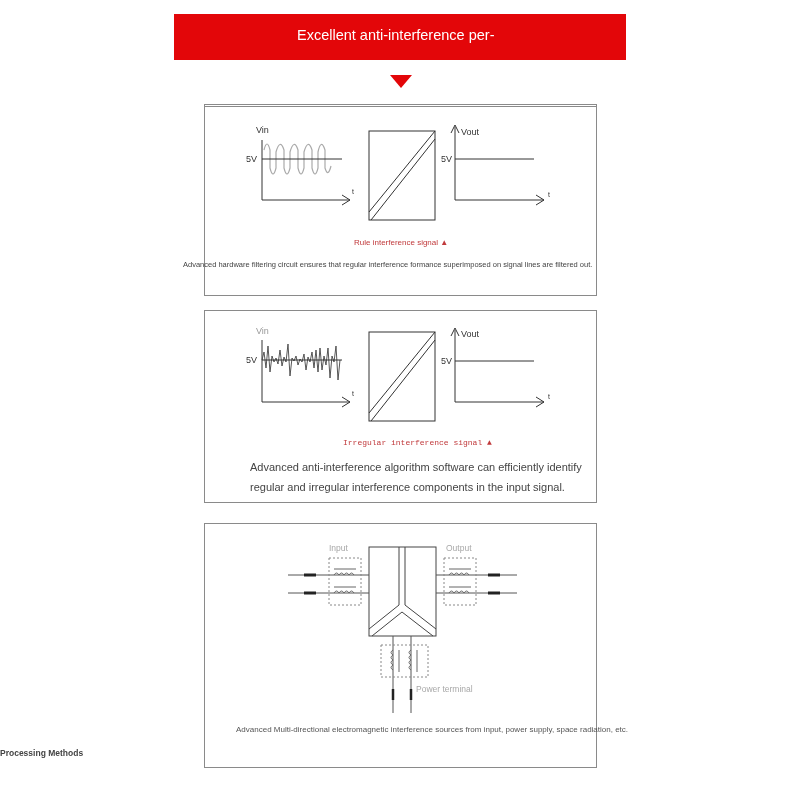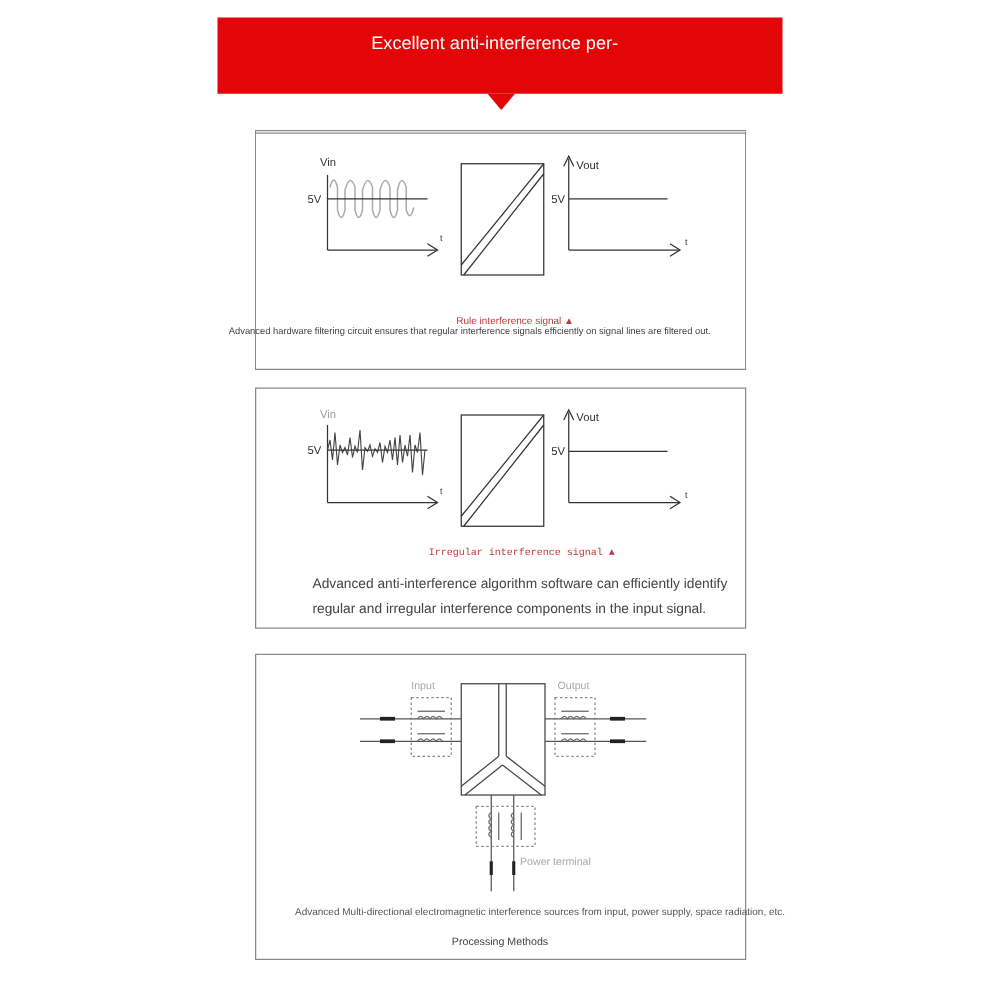--- a/index.html
+++ b/index.html
@@ -1,32 +1,32 @@
 <!DOCTYPE html>
 <html><head>
 <meta charset="utf-8">
 <style>
   html, body { margin:0; padding:0; }
   body { width:800px; height:800px; background:#ffffff; position:relative; overflow:hidden;
          font-family:"Liberation Sans", sans-serif; }
-  .banner { position:absolute; left:174px; top:14px; width:452px; height:61px; background:#e30609; }
+  .banner { position:absolute; left:174px; top:14px; width:452px; height:46px; background:#e30609; }
   .banner-title { position:absolute; left:123px; top:14px; width:230px; color:#fff; font-size:14.5px; line-height:15px; }
   .banner-arrow { position:absolute; left:390px; top:75px; width:0; height:0;
                   border-left:11px solid transparent; border-right:11px solid transparent; border-top:13px solid #e30609; }
   .frame { position:absolute; border:1px solid #8a8a8a; background:#fff; }
   .frame.f1 { left:204px; top:104px; width:391px; height:188px; border-top:3px double #8a8a8a; }
   .frame.f2 { left:204px; top:310px; width:391px; height:191px; }
   .frame.f3 { left:204px; top:523px; width:391px; height:243px; }
   svg { position:absolute; left:0; top:0; overflow:visible; }
   .lbl { position:absolute; font-size:9px; color:#333; white-space:nowrap; }
   .caption-red { position:absolute; color:#c0393b; font-size:8px; white-space:nowrap; }
   .desc1 { position:absolute; left:183px; top:261px; width:430px; font-size:7.5px; color:#444; line-height:8.5px; }
   .desc2 { position:absolute; left:240px; top:457px; width:340px; font-size:11px; color:#444; line-height:20px;margin-left:10px; }
   .desc3 { position:absolute; left:236px; top:725px; width:440px; font-size:8px; color:#555; white-space:nowrap; }
-  .desc3-title { position:absolute; left:0; width:800px; top:748px; text-align:center; font-size:8.5px; color:#444; }
+  .desc3-title { position:absolute; left:0; width:800px; top:748px; font-size:8.5px; color:#444;font-weight:bold; }
   .grey-lbl { position:absolute; font-size:8.5px; color:#a8a8a8; white-space:nowrap; }
 </style>
 </head>
 <body>
 
 <div class="banner">
   <div class="banner-title">
     <div>Excellent anti-interference per-</div>
   </div>
 </div>
@@ -58,22 +58,22 @@
     <polyline points="536,195 544,200 536,205"></polyline>
     <line x1="455" y1="159" x2="534" y2="159"></line>
   </g>
 </svg>
 <div class="lbl" style="left:256px;top:125px;">Vin</div>
 <div class="lbl" style="left:246px;top:154px;">5V</div>
 <div class="lbl" style="left:352px;top:188px;font-size:7px;">t</div>
 <div class="lbl" style="left:461px;top:127px;">Vout</div>
 <div class="lbl" style="left:441px;top:154px;">5V</div>
 <div class="lbl" style="left:548px;top:191px;font-size:7px;">t</div>
-<div class="caption-red" style="left:354px;top:252px;margin-left:11px;">Rule interference signal ▲</div>
-<div class="desc1">Advanced hardware filtering circuit ensures that regular interference signals efficiently on signal lines are filtered out.</div>
+<div class="caption-red" style="left:354px;top:238px;">Rule interference signal ▲</div>
+<div class="desc1">Advanced hardware filtering circuit ensures that regular interference formance superimposed on signal lines are filtered out.</div>
 
 <div class="frame f2"></div>
 <svg width="800" height="800">
   <g stroke="#333" stroke-width="1" fill="none">
     <line x1="262" y1="340" x2="262" y2="402"></line>
     <line x1="262" y1="402" x2="350" y2="402"></line>
     <polyline points="342,397 350,402 342,407"></polyline>
   </g>
   <polyline fill="none" stroke="#444" stroke-width="0.9" points="262,360 264,352 266,368 268,346 270,372 272,356 274,362 276,358 278,364 280,350 282,366 284,357 286,362 288,344 290,376 292,358 294,361 296,356 298,365 300,359 302,362 304,354 306,370 308,357 310,362 312,352 314,368 316,350 318,372 320,348 322,370 324,356 326,365 328,348 330,378 332,356 334,362 336,346 338,380 340,360"></polyline>
   <line x1="262" y1="360" x2="342" y2="360" stroke="#333" stroke-width="1"></line>

